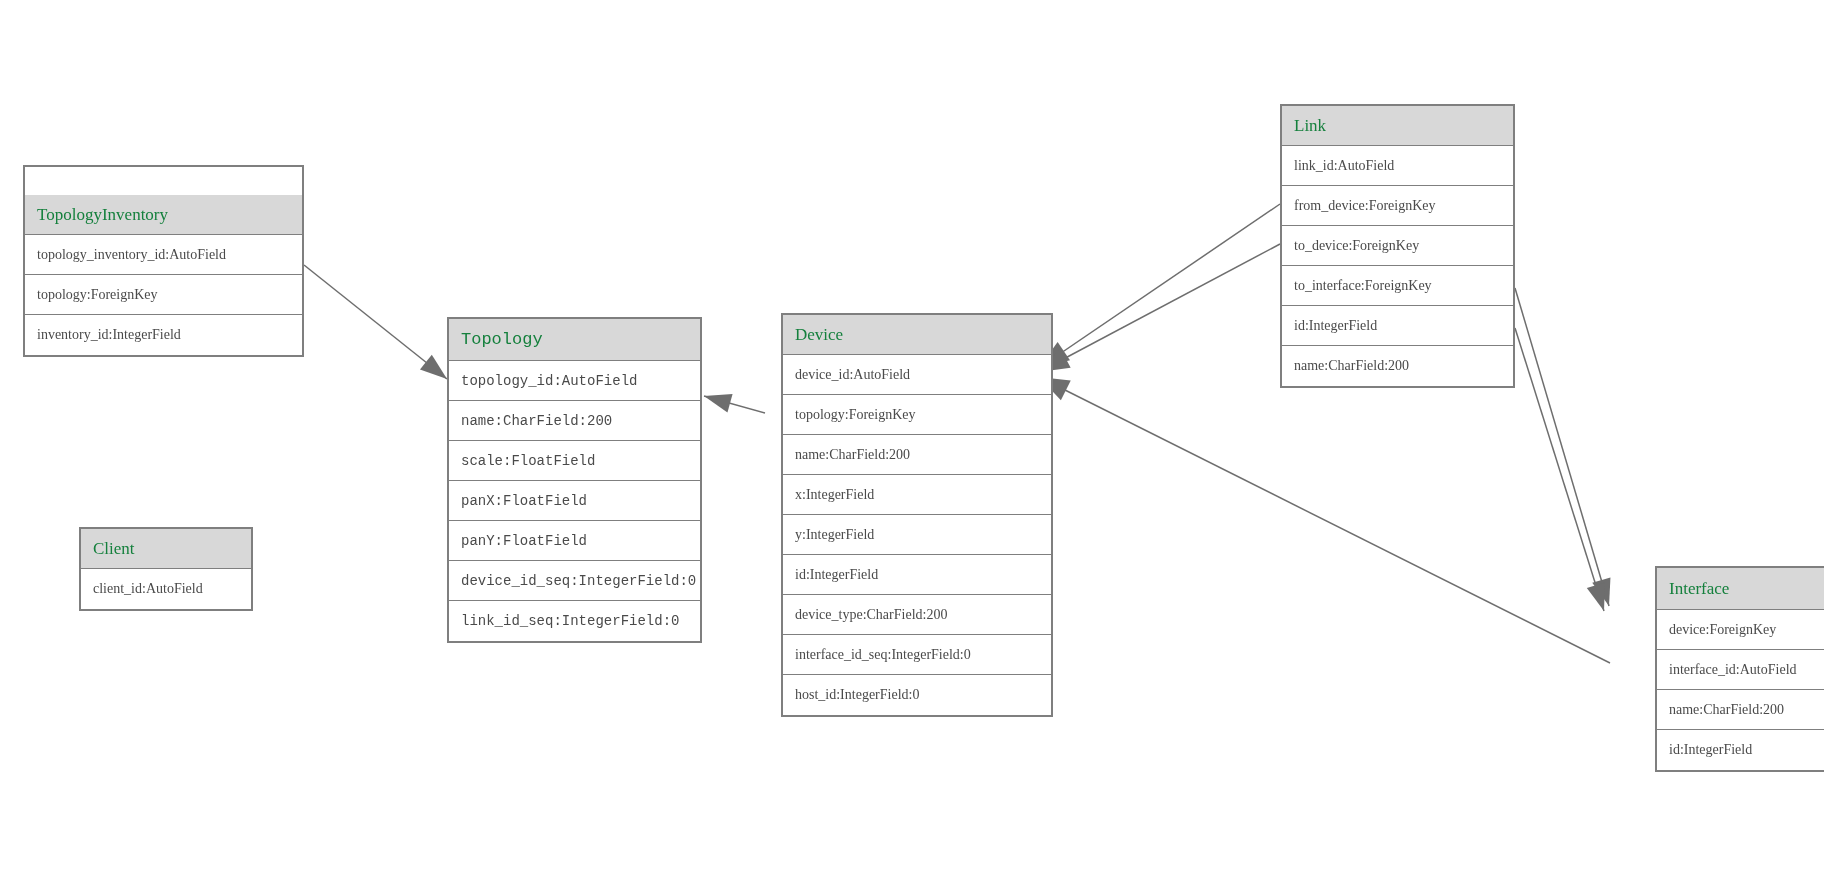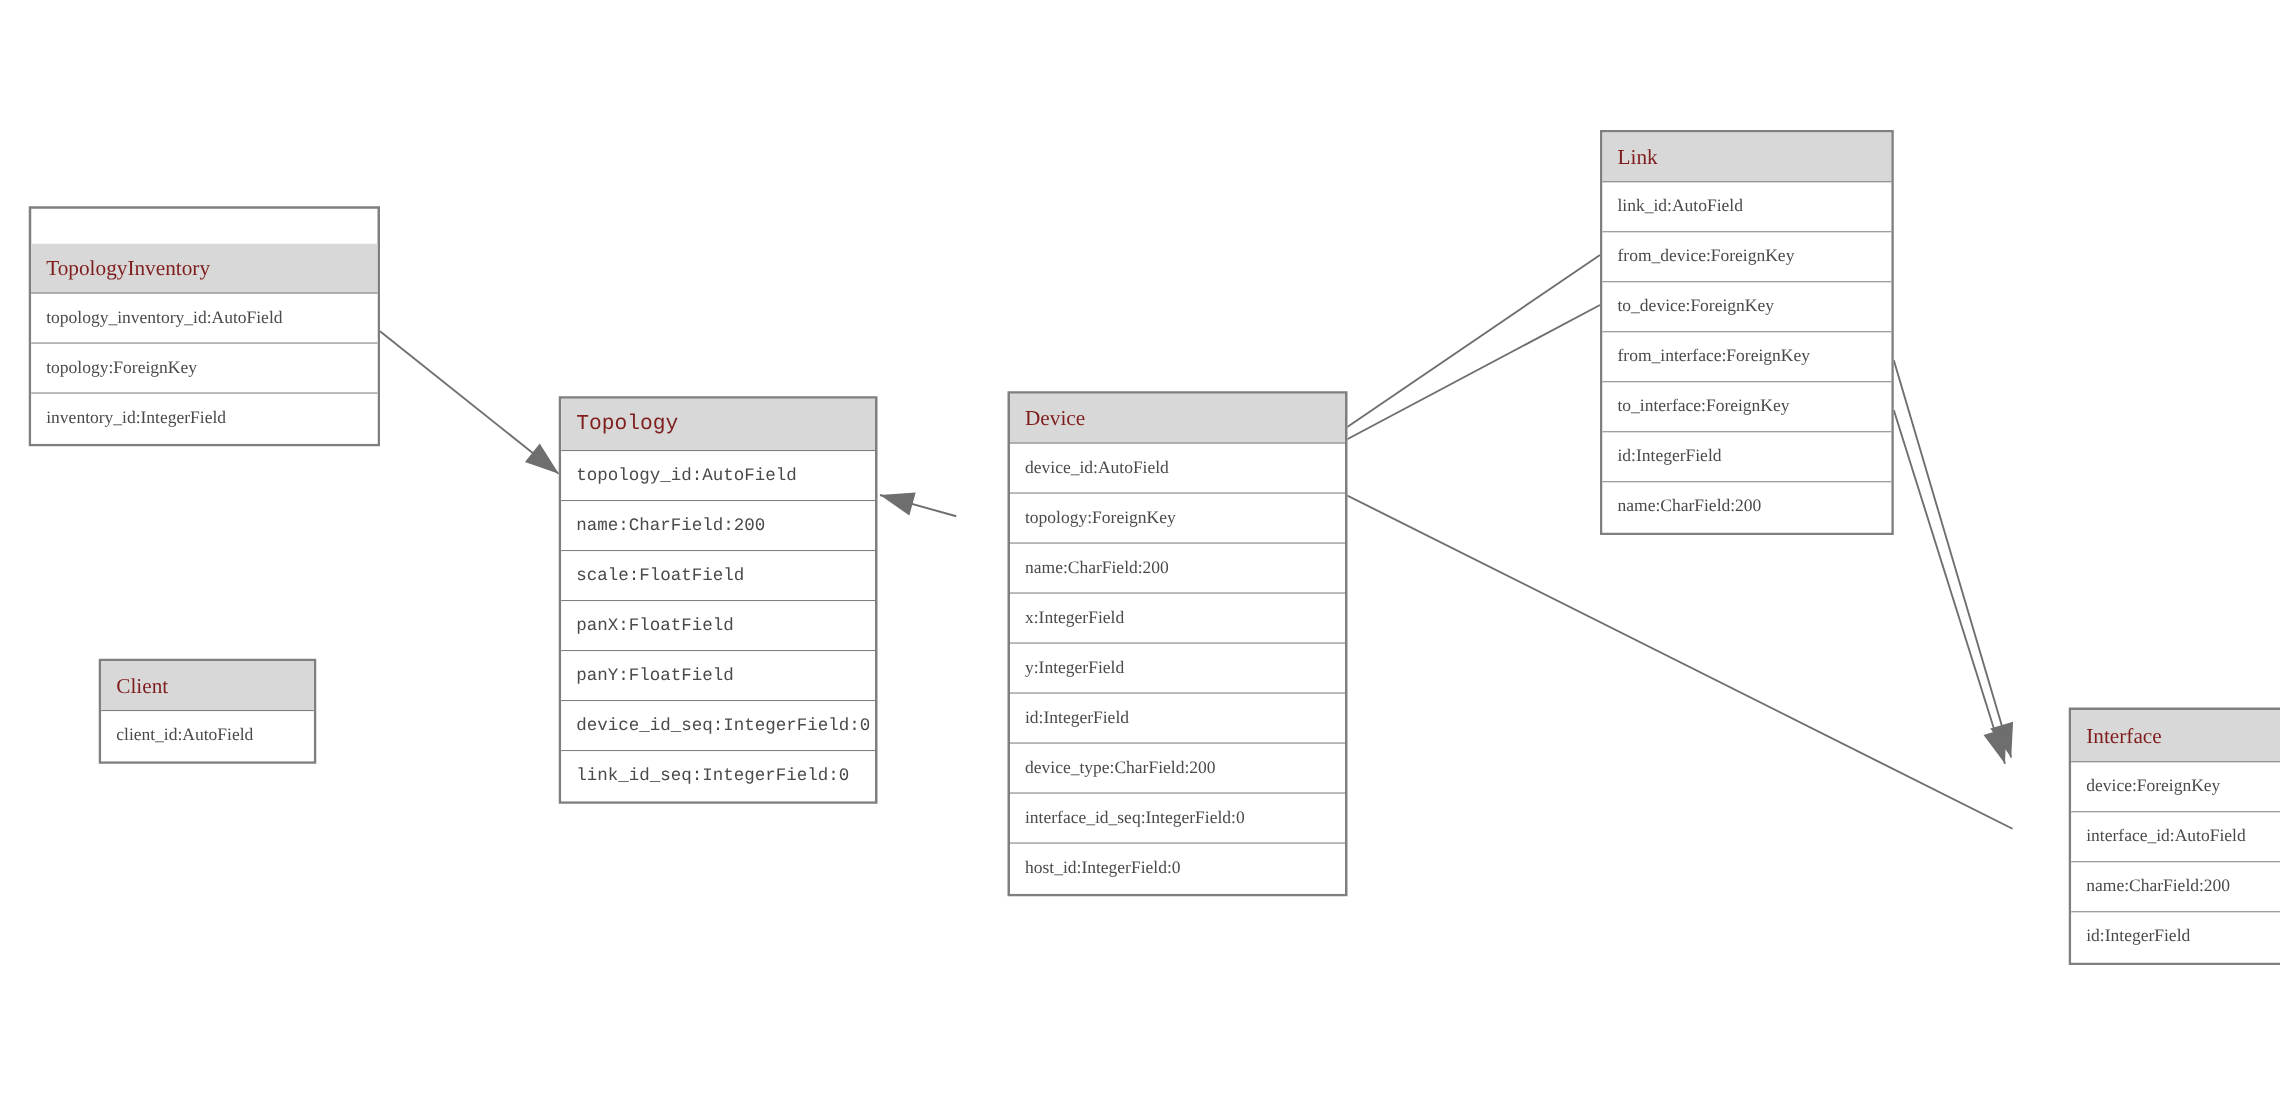--- a/index.html
+++ b/index.html
@@ -25,21 +25,21 @@
     border: 2px solid #7f7f7f;
     box-sizing: border-box;
   }
   .entity-header {
     background: #d8d8d8;
     border-bottom: 1px solid #7f7f7f;
     display: flex;
     align-items: center;
     padding-left: 12px;
     font-size: 17px;
-    color: #7f1d1d;
+    color: #15803d;
     box-sizing: border-box;
     white-space: nowrap;
     overflow: hidden;
   }
   .entity-row {
     border-bottom: 1px solid #7f7f7f;
     display: flex;
     align-items: center;
     padding-left: 12px;
     font-size: 14px;
@@ -99,38 +99,37 @@
         <div class="entity-row" style="height: 40px;">scale:FloatField</div>
         <div class="entity-row" style="height: 40px;">panX:FloatField</div>
         <div class="entity-row" style="height: 40px;">panY:FloatField</div>
         <div class="entity-row" style="height: 40px;">device_id_seq:IntegerField:0</div>
         <div class="entity-row" style="height: 40px;">link_id_seq:IntegerField:0</div>
       </div>
       <div class="entity" style="left: 79px; top: 527px; width: 174px;">
         <div class="entity-header" style="height: 40px;">Client</div>
         <div class="entity-row" style="height: 40px;">client_id:AutoField</div>
       </div>
-      <div class="entity" style="left: 806px; top: 313px; width: 272px;">
+      <div class="entity" style="left: 781px; top: 313px; width: 272px;">
         <div class="entity-header" style="height: 40px;">Device</div>
         <div class="entity-row" style="height: 40px;">device_id:AutoField</div>
         <div class="entity-row" style="height: 40px;">topology:ForeignKey</div>
         <div class="entity-row" style="height: 40px;">name:CharField:200</div>
         <div class="entity-row" style="height: 40px;">x:IntegerField</div>
         <div class="entity-row" style="height: 40px;">y:IntegerField</div>
         <div class="entity-row" style="height: 40px;">id:IntegerField</div>
         <div class="entity-row" style="height: 40px;">device_type:CharField:200</div>
         <div class="entity-row" style="height: 40px;">interface_id_seq:IntegerField:0</div>
         <div class="entity-row" style="height: 40px;">host_id:IntegerField:0</div>
       </div>
       <div class="entity" style="left: 1280px; top: 104px; width: 235px;">
         <div class="entity-header" style="height: 40px;">Link</div>
         <div class="entity-row" style="height: 40px;">link_id:AutoField</div>
         <div class="entity-row" style="height: 40px;">from_device:ForeignKey</div>
         <div class="entity-row" style="height: 40px;">to_device:ForeignKey</div>
-        <div class="entity-row" style="height: 40px;">from_interface:ForeignKey</div>
         <div class="entity-row" style="height: 40px;">to_interface:ForeignKey</div>
         <div class="entity-row" style="height: 40px;">id:IntegerField</div>
         <div class="entity-row" style="height: 40px;">name:CharField:200</div>
       </div>
       <div class="entity" style="left: 1610px; top: 566px; width: 196px; margin-left: 45px;">
         <div class="entity-header" style="height: 42px;">Interface</div>
         <div class="entity-row" style="height: 40px;">device:ForeignKey</div>
         <div class="entity-row" style="height: 40px;">interface_id:AutoField</div>
         <div class="entity-row" style="height: 40px;">name:CharField:200</div>
         <div class="entity-row" style="height: 40px;">id:IntegerField</div>

